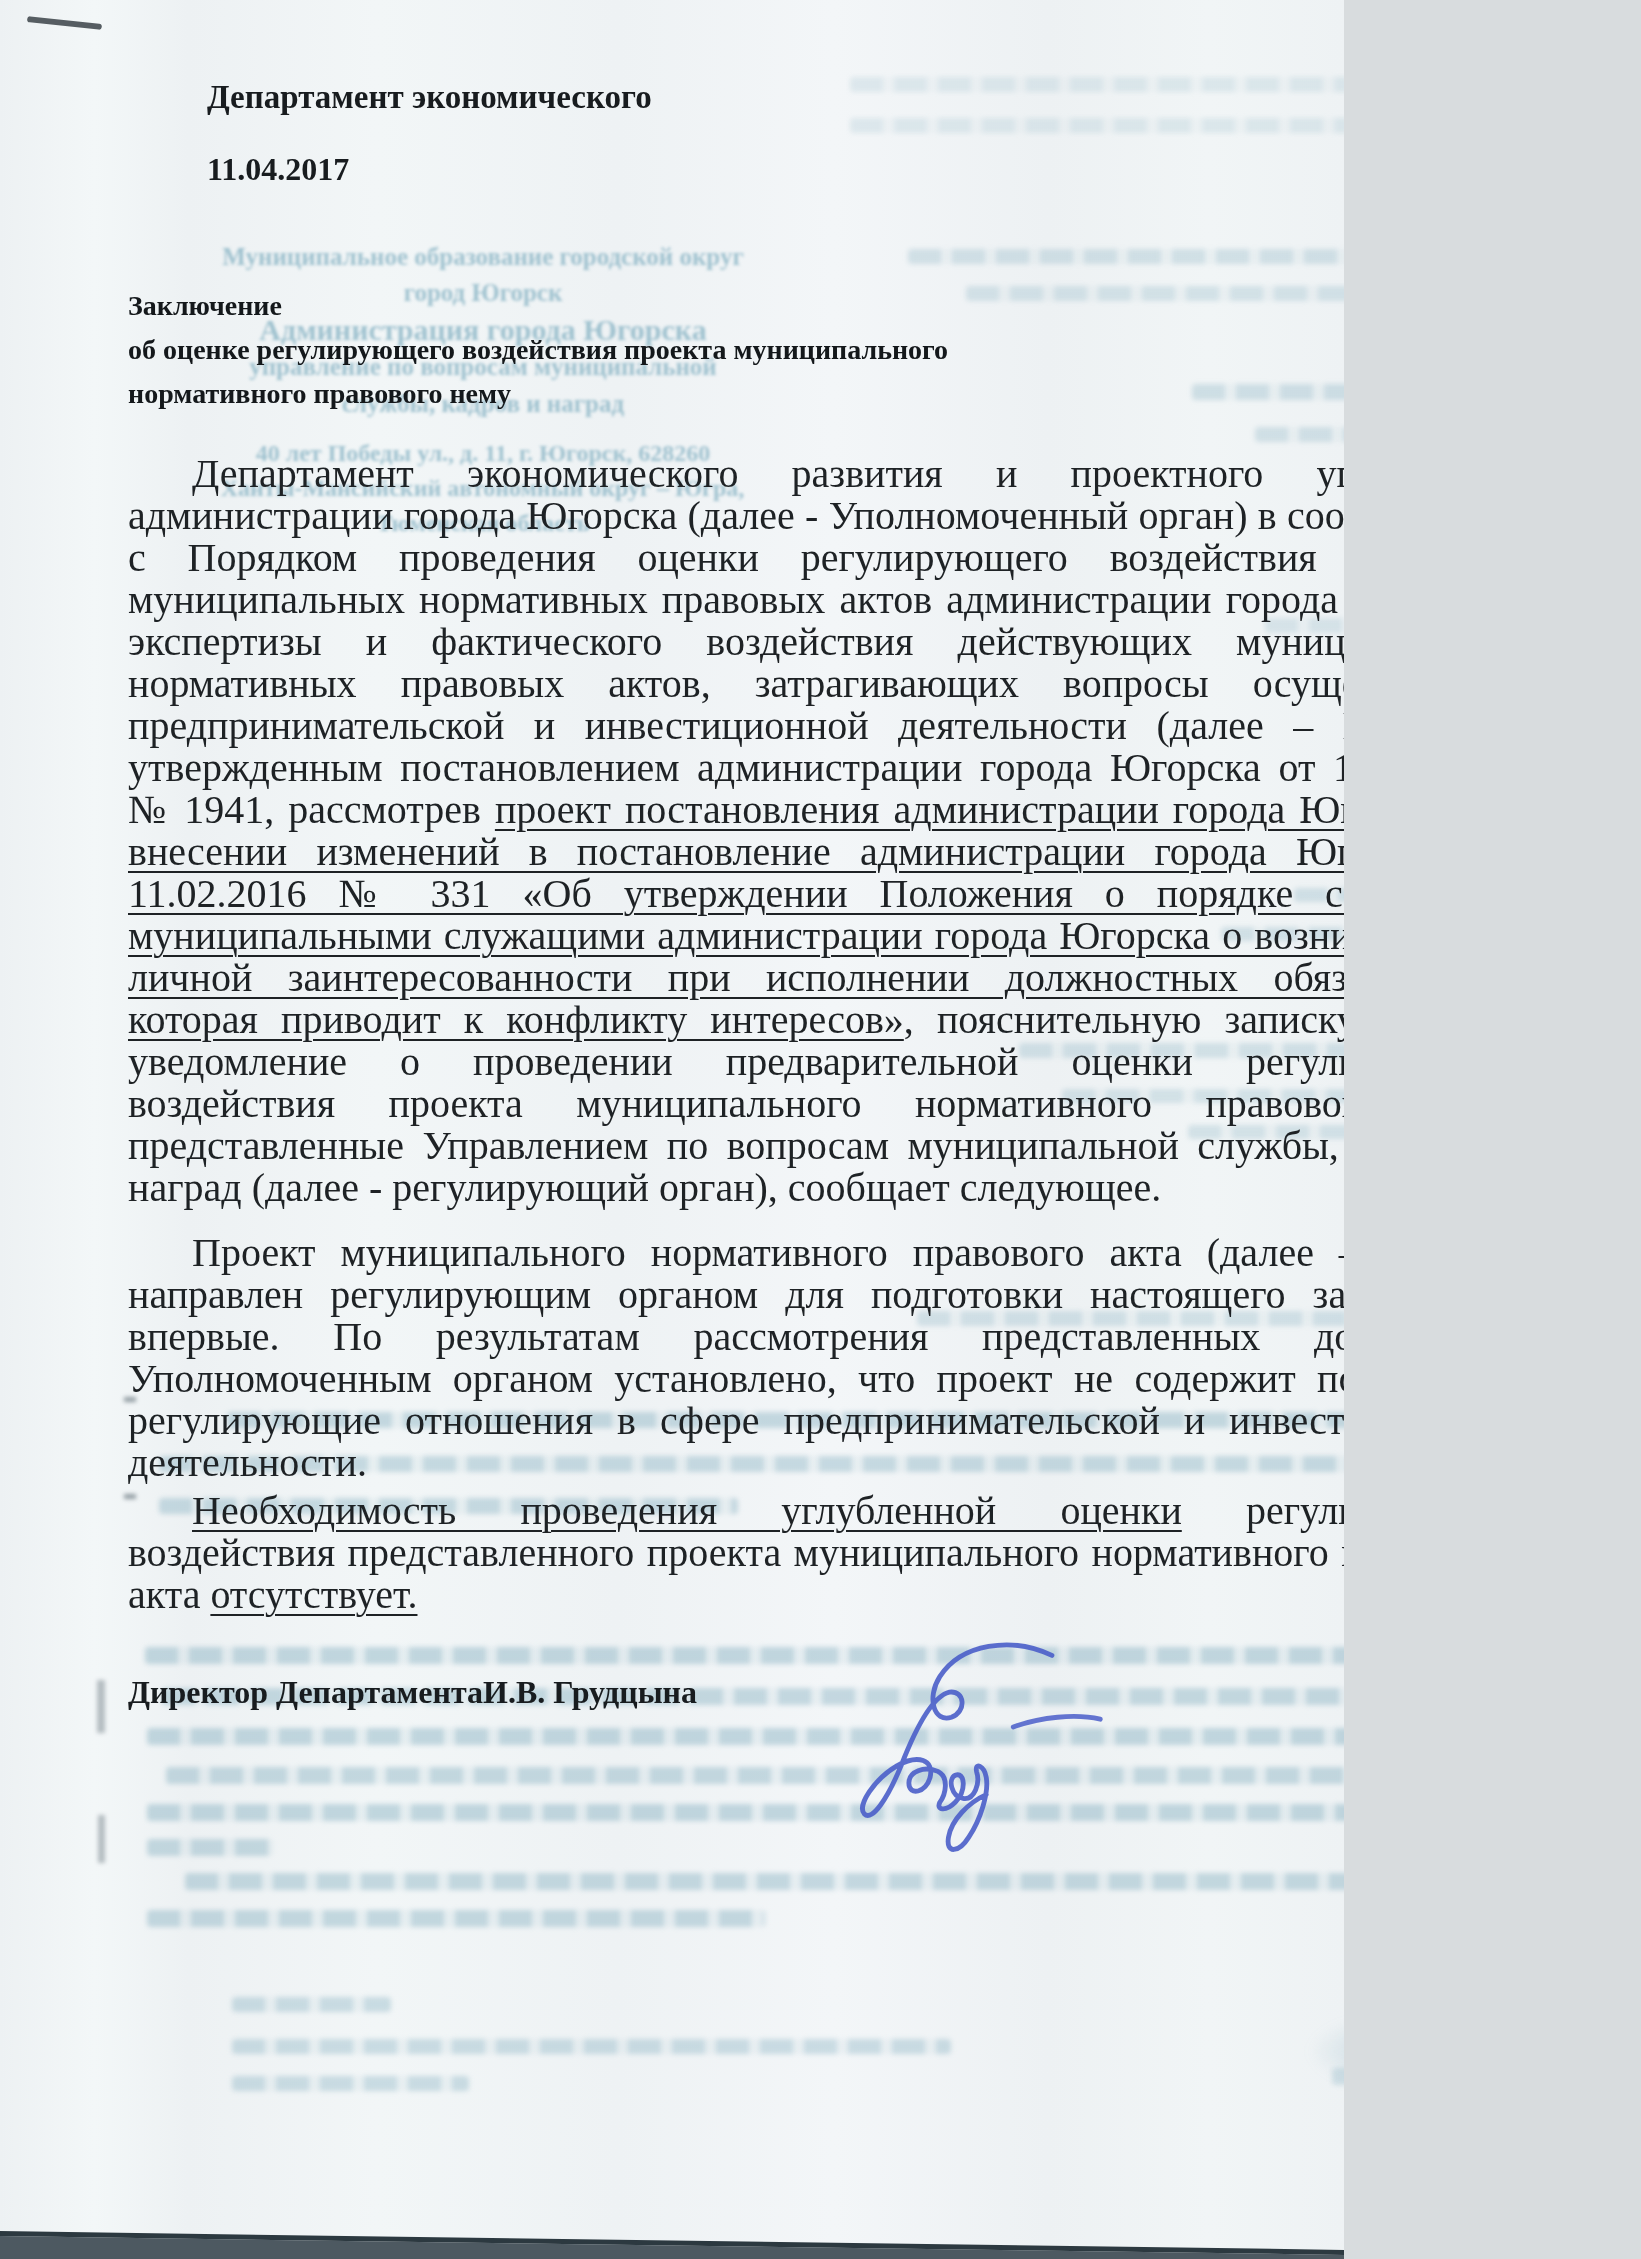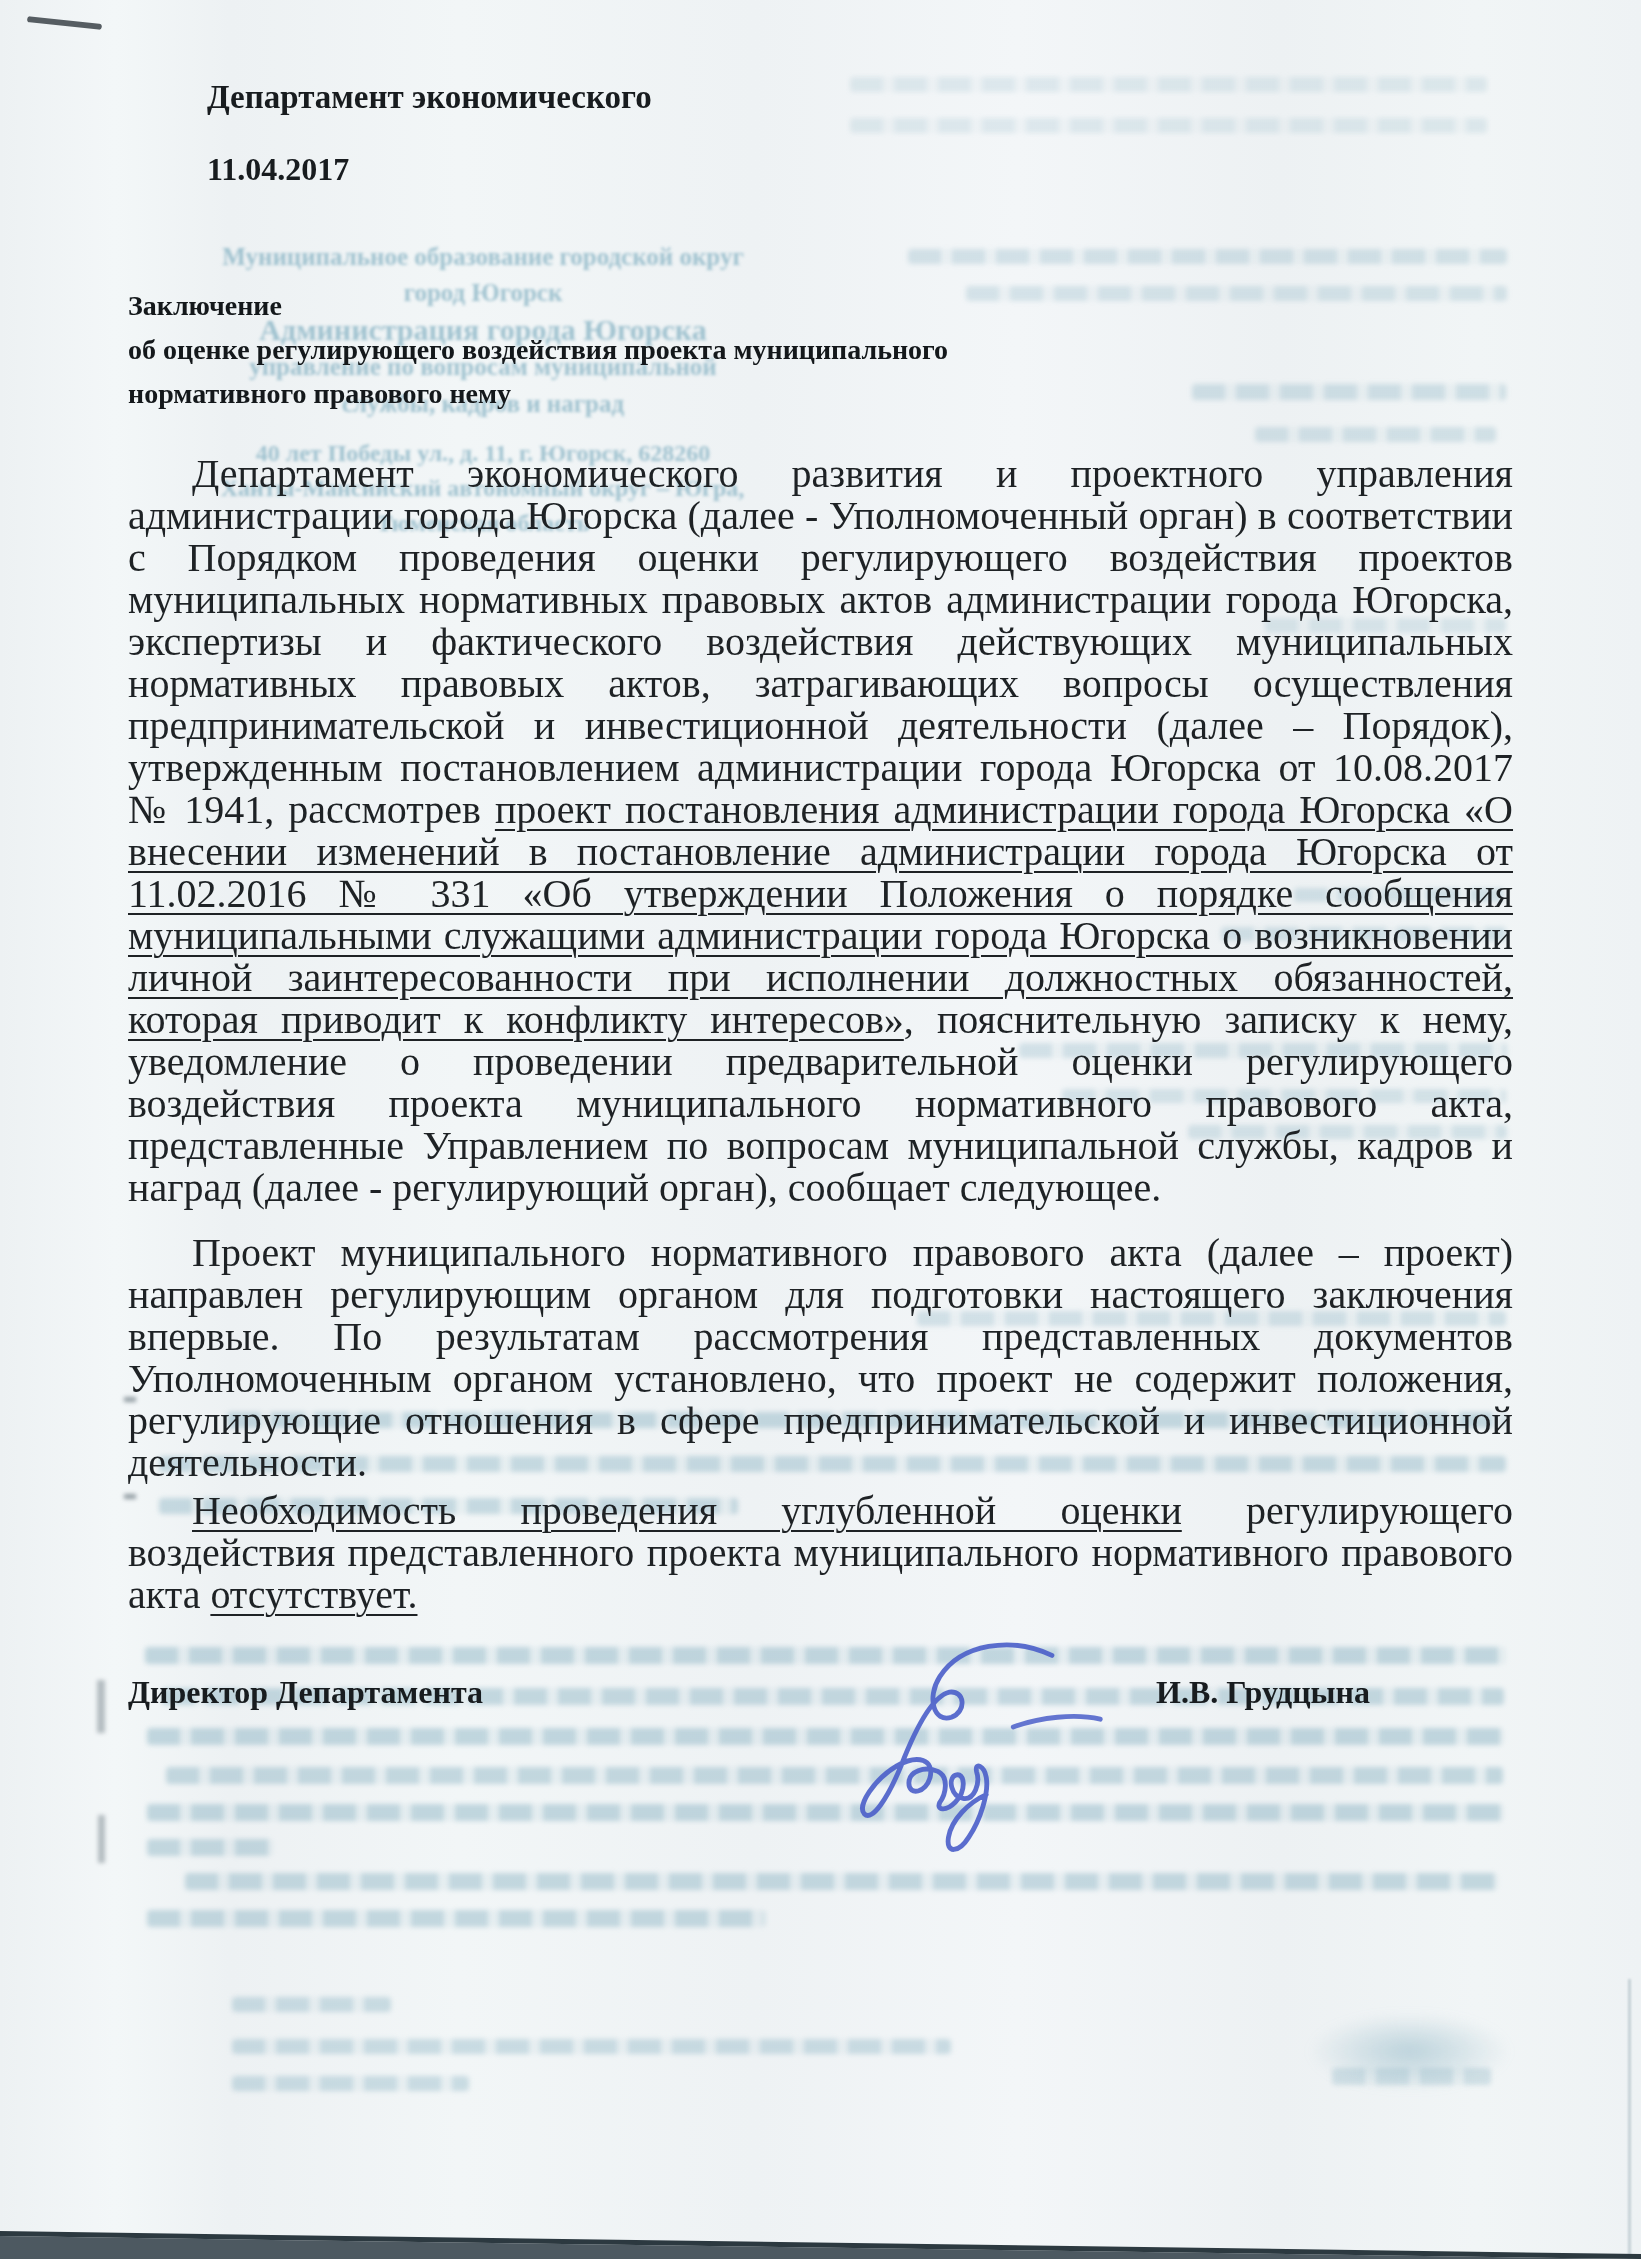--- a/index.html
+++ b/index.html
@@ -1,18 +1,18 @@
 <!DOCTYPE html>
 <html><head>
 <meta charset="utf-8">
 <style>
   html,body{margin:0;padding:0;background:#d8dcde;}
   .page{
     position:relative;
-    width:1641px;height:2259px;
+    width:1344px;height:2259px;
     overflow:hidden;
     background:
       linear-gradient(90deg,#edf1f3 0%,#f3f7f8 7%,#edf1f3 14%,#f2f6f7 28%,#eef2f4 46%,#f3f6f8 62%,#edf1f3 78%,#f1f5f6 90%,#eef2f4 100%);
     font-family:"Liberation Serif","DejaVu Serif",serif;
     color:#1e2225;
   }
   
   .bleed{position:absolute;z-index:1;color:rgba(139,181,197,.8);filter:blur(1.7px);
          font-weight:bold;text-align:center;pointer-events:none;}
   .bleed.big{font-size:30px;}
@@ -34,21 +34,21 @@
   
   .content{position:absolute;left:128px;top:77px;width:1385px;z-index:3;}
   .org{margin-left:79px;font-weight:bold;font-size:33px;line-height:41px;color:#181c1f;}
   .date{margin-left:79px;margin-top:31px;font-weight:bold;font-size:32px;line-height:41px;color:#181c1f;}
   .title{margin-top:94px;text-align:left;font-weight:bold;font-size:28px;line-height:44px;color:#14181b;}
   .body-text{margin-top:37px;}
   .para{font-size:40px;line-height:42px;text-align:justify;text-indent:64px;margin:0;}
   .para + .para{margin-top:23px;}
   .para.tight{margin-top:5.8px;}
   .para .ul{text-decoration:underline;text-decoration-thickness:2.1px;text-underline-offset:5.8px;}
-  .sig-row{position:relative;margin-top:56px;display:flex;justify-content:space-between;
+  .sig-row{position:relative;margin-top:56px;display:flex;
            align-items:flex-start;padding-right:143px;}
   .sig-role,.sig-name{font-weight:bold;font-size:32px;line-height:41px;color:#181c1f;white-space:nowrap;}
   .sig-svg{position:absolute;left:719px;top:-34px;width:290px;height:232px;z-index:4;}
 </style>
 </head>
 <body>
 
 <div class="page">
 
   <div class="bleed md" style="left:145px;top:243px;width:676px;">Муниципальное образование городской округ</div>

